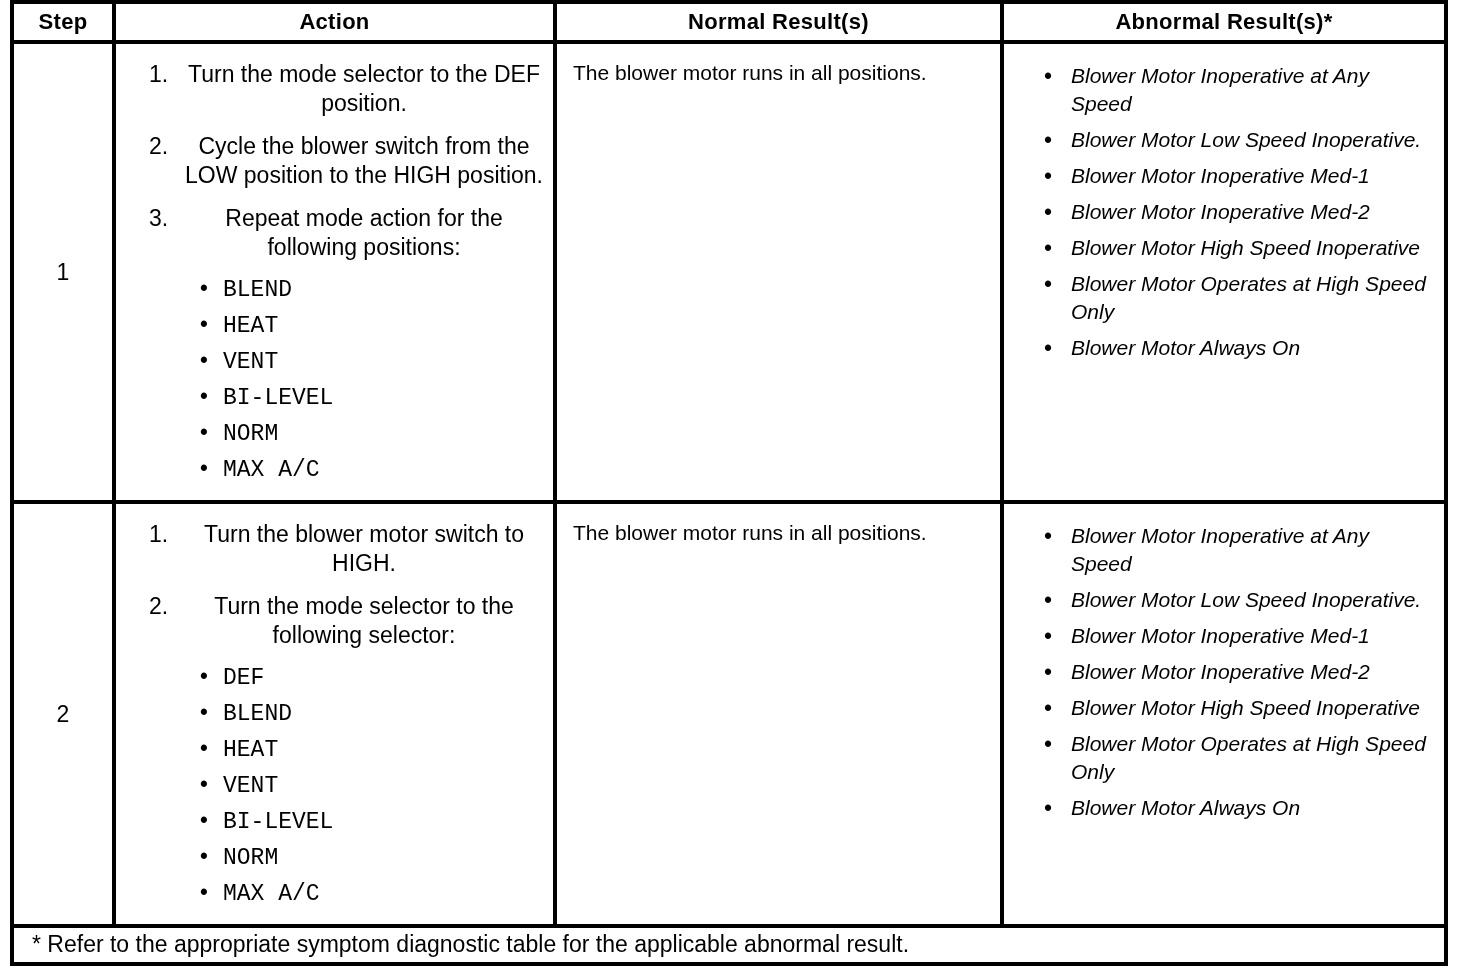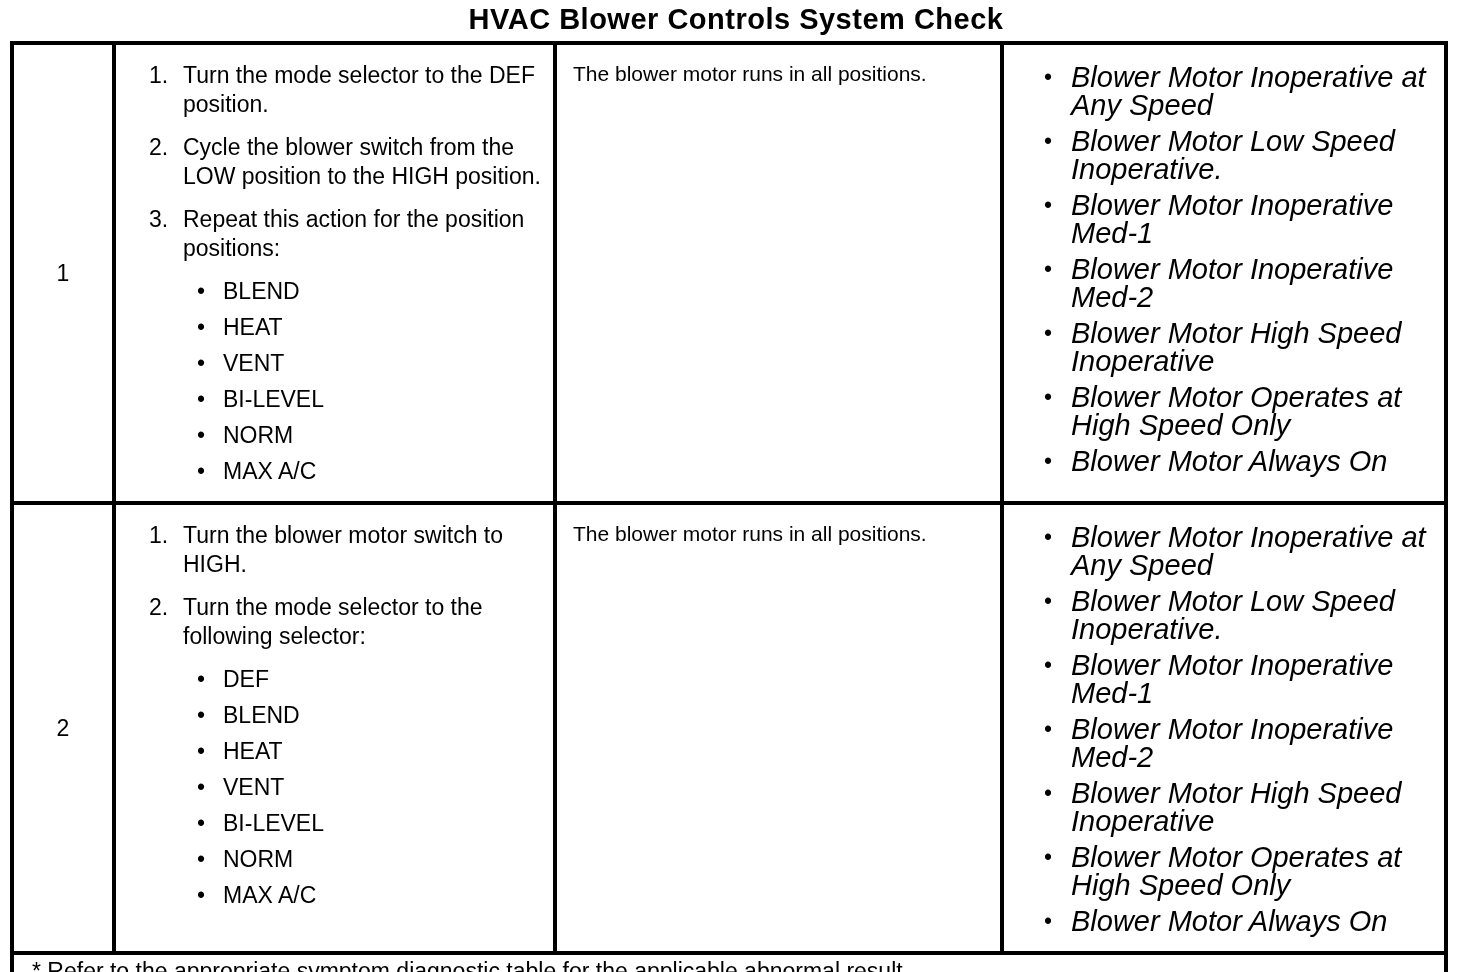--- a/index.html
+++ b/index.html
@@ -77,42 +77,44 @@
     display: flex;
     font-size: 23px;
     line-height: 29px;
     margin-bottom: 14px;
   }
   .action-item .num {
     flex: 0 0 34px;
   }
   .action-item .txt {
     flex: 1;
+    text-align: center;
   }
 
   .mode-bullets {
     margin-left: 48px;
     margin-top: 0;
+    font-family: Liberation Mono, monospace;
   }
   .bullet-item {
     display: flex;
     font-size: 23px;
     line-height: 28px;
     margin-bottom: 8px;
   }
   .bullet-item::before {
     content: "\2022";
     flex: 0 0 26px;
     font-size: 23px;
   }
 
   .abnormal-item {
     display: flex;
     font-style: italic;
-    font-size: 29px;
+    font-size: 21px;
     line-height: 28px;
     margin-bottom: 8px;
   }
   .abnormal-item::before {
     content: "\2022";
     flex: 0 0 27px;
     font-style: normal;
     font-size: 23px;
   }
   .abnormal-item .txt { flex: 1; }
@@ -122,47 +124,52 @@
     height: 38px;
     vertical-align: middle;
     padding: 2px 8px 4px 18px;
   }
 </style>
 </head>
 <body>
 
 <div class="page">
 
-  <div class="doc-title">HVAC Blower Controls System Check</div>
 
   <table class="check-table">
     <colgroup>
       <col class="c-step">
         <col class="c-action">
         <col class="c-normal">
         <col class="c-abnormal">
     </colgroup>
 
     <tbody>
+        <tr>
+      <th>Step</th>
+      <th>Action</th>
+      <th>Normal Result(s)</th>
+      <th>Abnormal Result(s)*</th>
+    </tr>
 
     <tr class="row-1">
       <td class="step-cell">1</td>
 
       <td class="action-cell">
         <div class="action-item">
           <span class="num">1.</span>
           <span class="txt">Turn the mode selector to the DEF position.</span>
         </div>
         <div class="action-item">
           <span class="num">2.</span>
           <span class="txt">Cycle the blower switch from the LOW position to the HIGH position.</span>
         </div>
         <div class="action-item">
           <span class="num">3.</span>
-          <span class="txt">Repeat this action for the position positions:</span>
+          <span class="txt">Repeat mode action for the following positions:</span>
         </div>
         <div class="mode-bullets">
           <div class="bullet-item">
                 <span class="txt">BLEND</span>
               </div>
           <div class="bullet-item">
                 <span class="txt">HEAT</span>
               </div>
           <div class="bullet-item">
                 <span class="txt">VENT</span>

